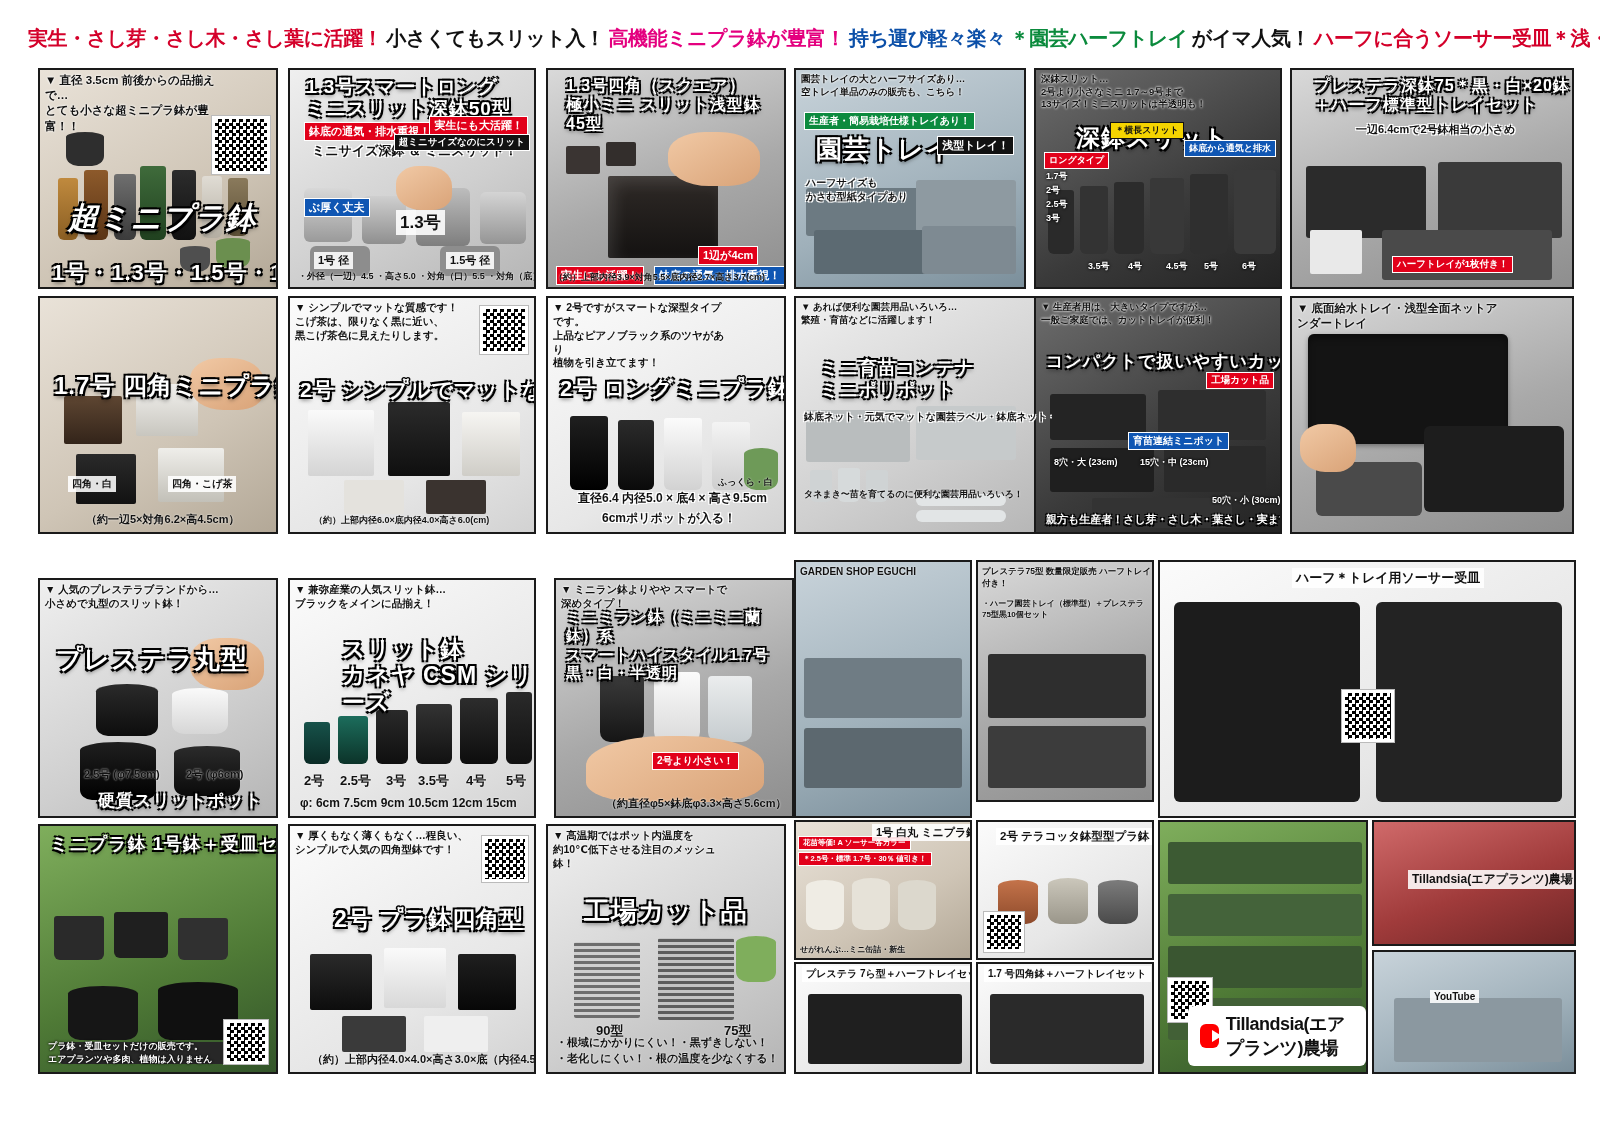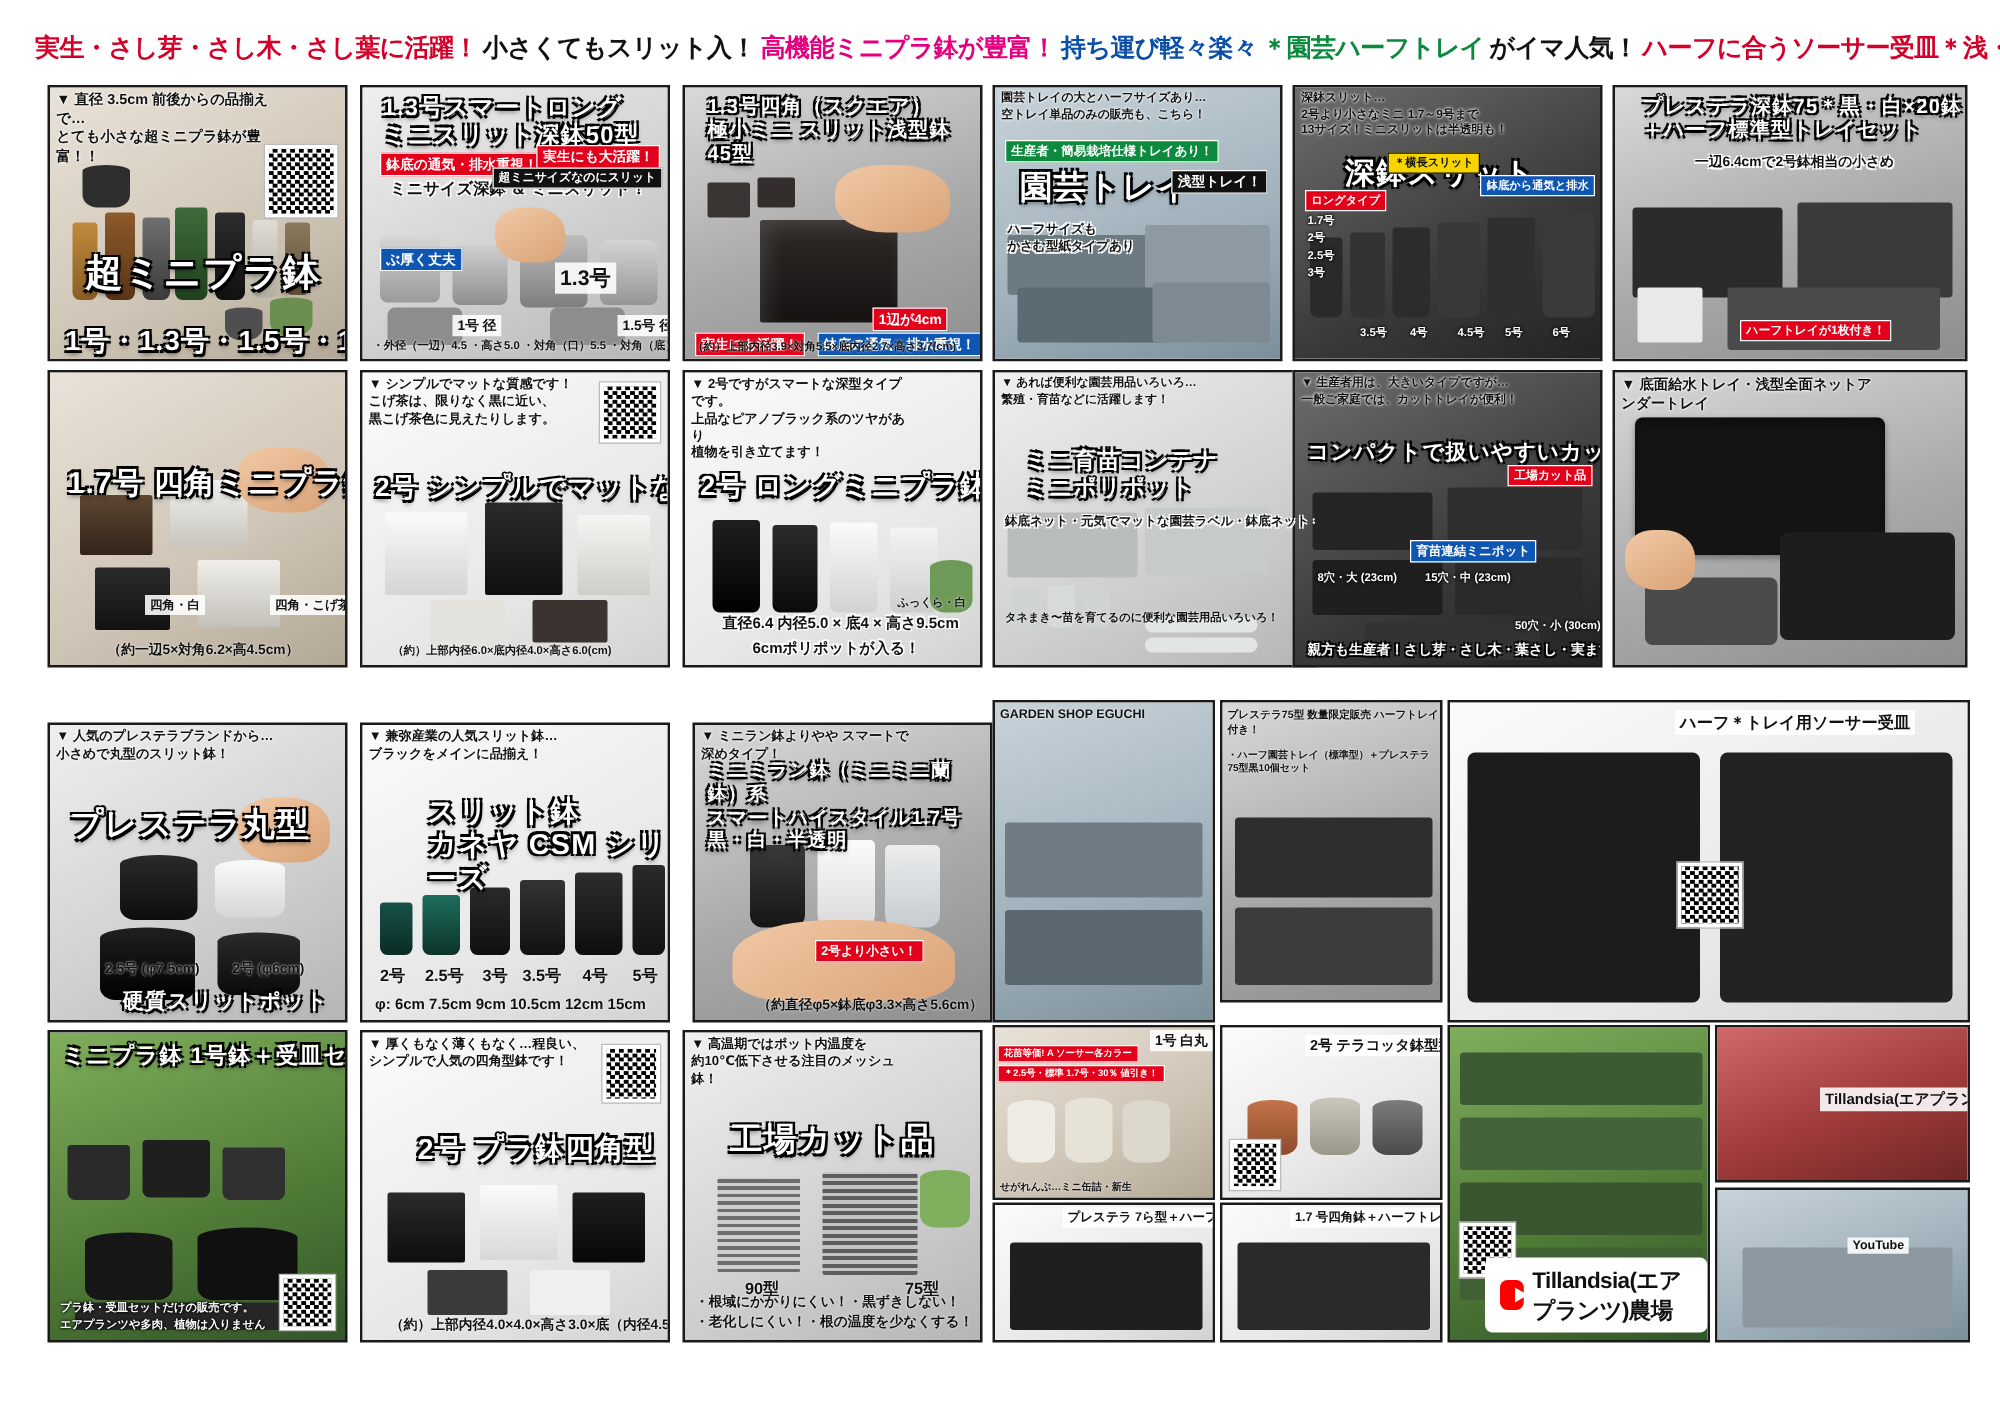--- a/index.html
+++ b/index.html
@@ -164,21 +164,20 @@
 
   .plain-label {
     position: absolute;
     z-index: 8;
     font-size: 12px;
     font-weight: bold;
     color: #111;
     background: rgba(255,255,255,.88);
     padding: 1px 4px;
     white-space: nowrap;
-    margin-left: 48px;
   }
   .tiny-txt {
     position: absolute;
     z-index: 8;
     font-size: 9px;
     font-weight: bold;
     color: #111;
     white-space: nowrap;
     text-shadow: 0 0 2px #fff;
   }
@@ -216,21 +215,21 @@
       <div class="pot" style="left:132px;top:100px;width:24px;height:70px;background:linear-gradient(180deg,#2c2c2c,#111);"></div>
       <div class="pot" style="left:162px;top:106px;width:20px;height:62px;background:linear-gradient(180deg,#e0dcd4,#b4aea2);"></div>
       <div class="pot" style="left:188px;top:108px;width:20px;height:58px;background:linear-gradient(180deg,#8a7a5c,#5e5137);"></div>
       <div class="pot round" style="left:26px;top:62px;width:38px;height:34px;background:#2e2e2e;"></div>
       <div class="pot round" style="left:176px;top:168px;width:34px;height:30px;background:#6b8f4f;"></div>
       <div class="pot round" style="left:140px;top:176px;width:30px;height:26px;background:#4f4f4f;"></div>
     </div>
     <div class="note" style="white-space:pre-line">▼ 直径 3.5cm 前後からの品揃えで…
 とても小さな超ミニプラ鉢が豊富！！</div>
     <div class="qr" style="right:6px; top:46px; width:58px; height:58px;"></div>
-    <div class="title-band" style="left:28px; top:128px; font-size:30px;">超ミニプラ鉢</div>
+    <div class="title-band" style="left:28px; top:128px; font-size:30px;font-style:italic;">超ミニプラ鉢</div>
     <div class="title-band" style="left:12px; top:188px; font-size:22px;">1号・1.3号・1.5号・1.7号・1.8号</div>
   </div>
 
   <div class="card" style="left:288px; top:68px; width:248px; height:221px;">
     <div class="photo bg-lightgrey">
       <div class="pot" style="left:14px;top:118px;width:48px;height:54px;background:linear-gradient(180deg,#d8d8d8,#9a9a9a);border-radius:6px;"></div>
       <div class="pot" style="left:72px;top:126px;width:44px;height:48px;background:linear-gradient(180deg,#cfcfcf,#8f8f8f);border-radius:6px;"></div>
       <div class="pot" style="left:126px;top:118px;width:54px;height:58px;background:linear-gradient(180deg,#bdbdbd,#7e7e7e);border-radius:6px;"></div>
       <div class="pot" style="left:190px;top:122px;width:46px;height:52px;background:linear-gradient(180deg,#d4d4d4,#959595);border-radius:6px;"></div>
       <div class="pot" style="left:20px;top:176px;width:60px;height:30px;background:#8d8d8d;border-radius:6px;"></div>

